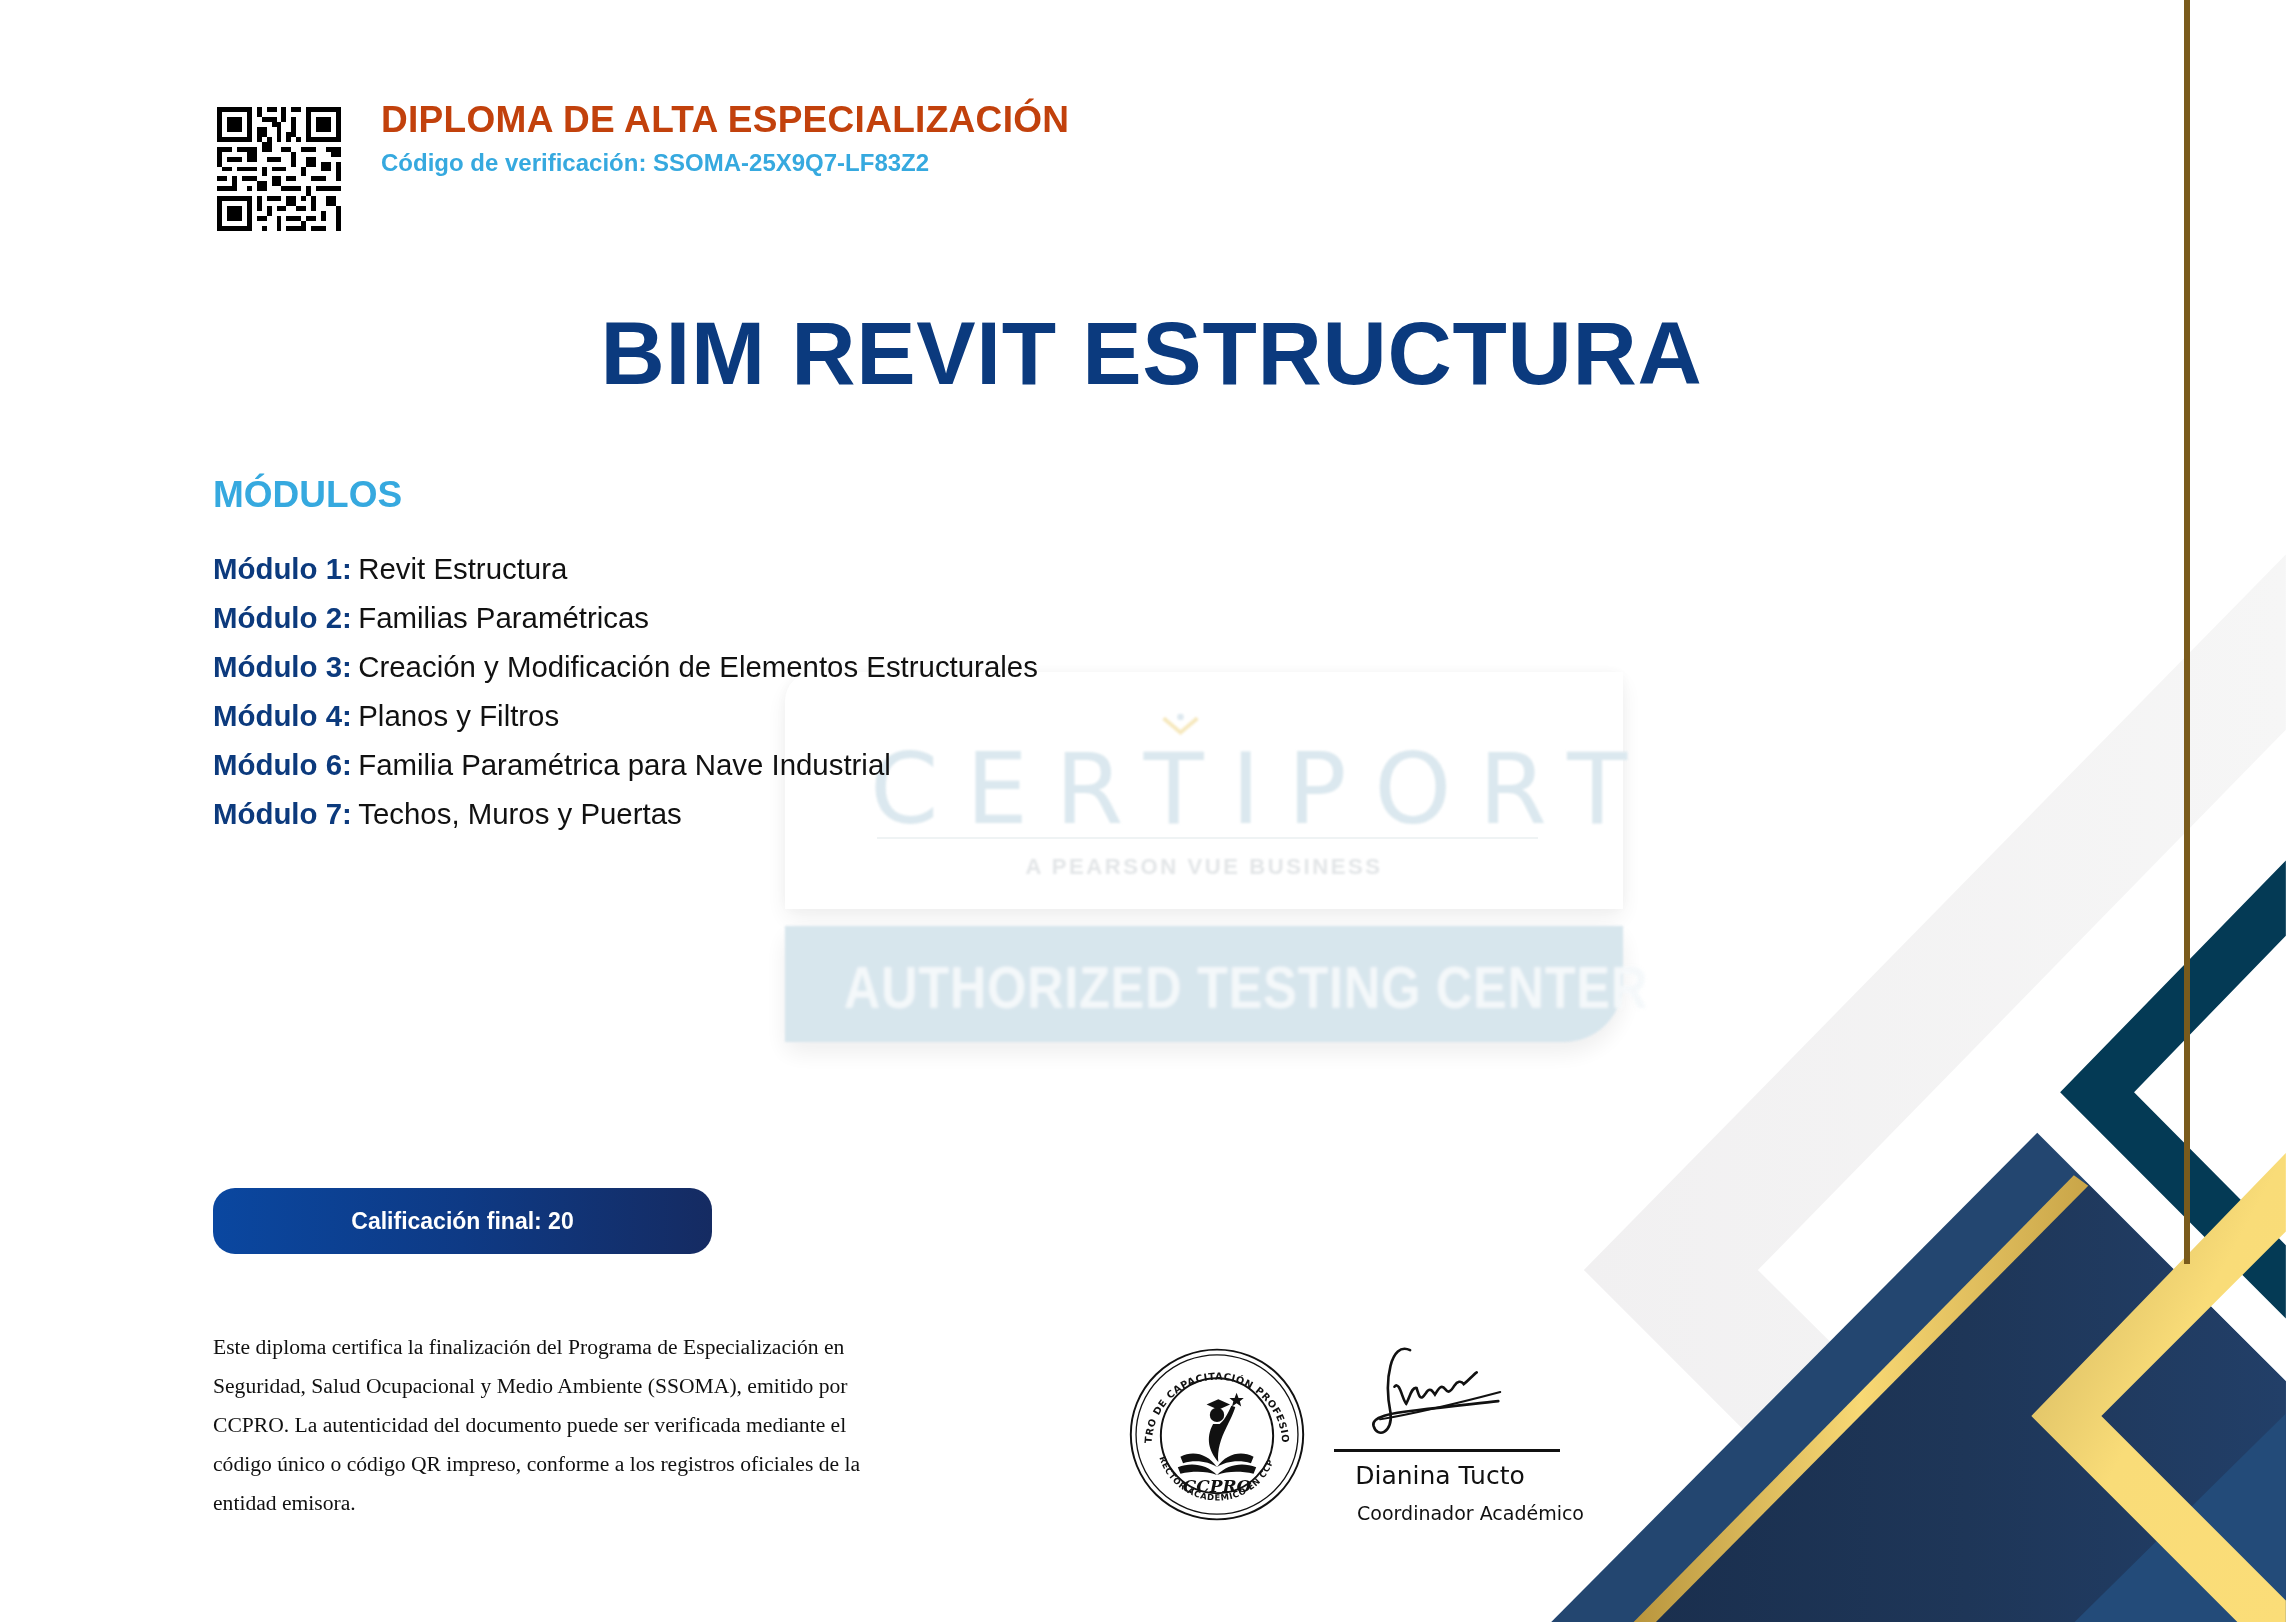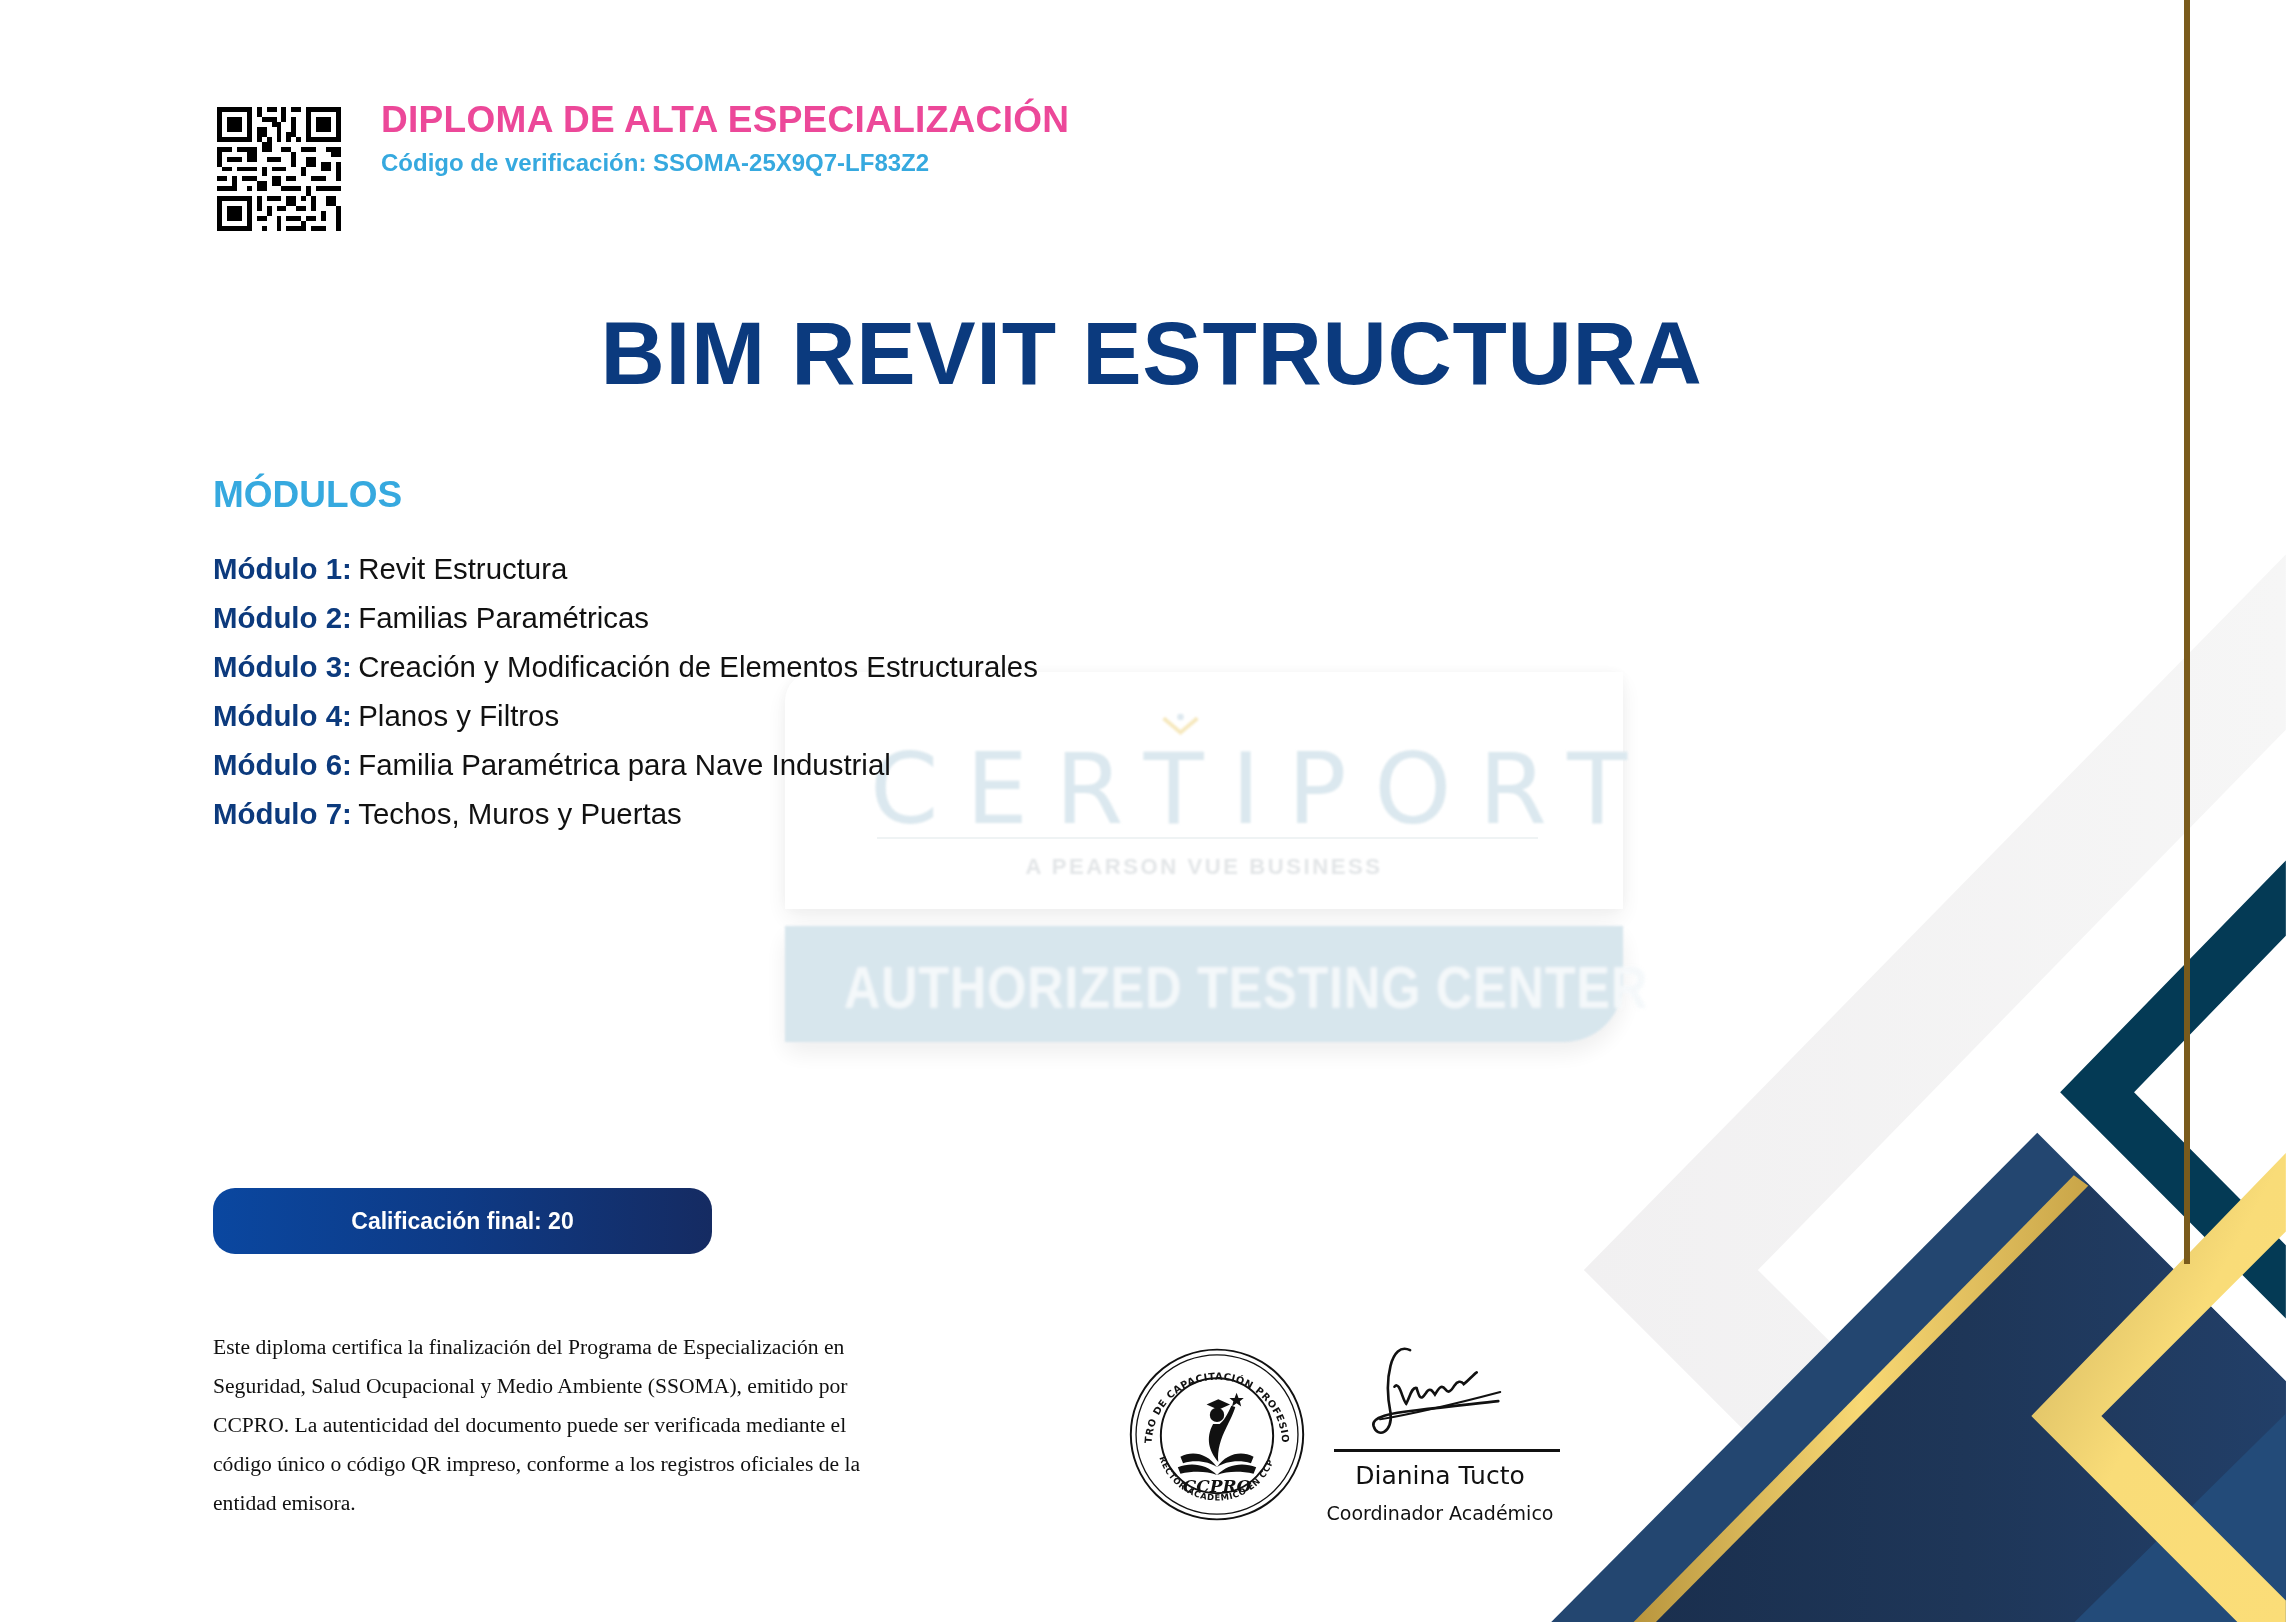--- a/index.html
+++ b/index.html
@@ -5,21 +5,21 @@
   html, body { margin: 0; padding: 0; background: #ffffff; }
   body { width: 2295px; height: 1623px; position: relative; overflow: hidden; font-family: "DejaVu Sans", "Liberation Sans", sans-serif; color: #111; }
   .abs { position: absolute; }
 
   
   #deco { position: absolute; left: 0; top: 0; width: 2295px; height: 1623px; z-index: 0; }
   .gold-vline { position: absolute; left: 2184px; top: 0; width: 5.9px; height: 1264px; background: #7a5b1c; z-index: 1; }
 
   
   .qr { left: 217px; top: 107px; width: 124px; height: 124px; z-index: 2; }
-  .hdr-title { left: 381px; top: 99px; font-size: 37px; font-weight: 700; color: #ec4899; letter-spacing: 0.3px; white-space: nowrap; z-index: 2; font-family: "Liberation Sans", sans-serif; }
+  .hdr-title { left: 381px; top: 99px; font-size: 37px; font-weight: 700; color: #c2410c; letter-spacing: 0.3px; white-space: nowrap; z-index: 2; font-family: "Liberation Sans", sans-serif; }
   .hdr-code { left: 381px; top: 149px; font-size: 24px; font-weight: 700; color: #36a9df; white-space: nowrap; z-index: 2; font-family: "Liberation Sans", sans-serif; }
 
   .main-title { left: 0; width: 2303px; top: 302px; text-align: center; font-size: 89px; font-weight: 900; color: #0b3a7e; letter-spacing: 0.7px; white-space: nowrap; z-index: 2; font-family: "Liberation Sans", sans-serif; }
 
   .modules-heading { left: 213px; top: 474px; font-size: 37px; font-weight: 700; color: #36a9df; z-index: 3; font-family: "Liberation Sans", sans-serif; }
   .module-list { left: 213px; top: 550px; margin: 0; padding: 0; list-style: none; z-index: 3; }
   .module-list li { height: 49px; line-height: 38px; font-size: 29.4px; white-space: nowrap; font-family: "Liberation Sans", sans-serif; }
   .module-label { font-weight: 700; color: #0c3a7d; margin-right: 6.5px; }
   .module-name { color: #111; }
 
@@ -37,21 +37,21 @@
   .grade-badge { left: 213px; top: 1188px; width: 499px; height: 66px; border-radius: 22px; background: linear-gradient(90deg, #0a47a0 0%, #0e3a85 50%, #152b62 100%); color: #fff; font-size: 23px; font-weight: 700; display: flex; align-items: center; justify-content: center; z-index: 3; font-family: "Liberation Sans", sans-serif; box-sizing: border-box; }
 
   
   .footer-text { left: 213px; top: 1328px; width: 903px; font-size: 21.6px; line-height: 39px; color: #111; z-index: 3; font-family: Liberation Serif, serif; }
   .footer-text span { display: block; white-space: nowrap; }
 
   .seal { left: 1128px; top: 1347px; width: 178px; height: 175px; z-index: 3; }
   .signature { left: 1364px; top: 1341px; width: 151px; height: 98px; z-index: 3; }
   .sig-line { left: 1334px; top: 1449px; width: 226px; height: 2.6px; background: #111; z-index: 3; }
   .signer-name { left: 1309px; width: 262px; top: 1461px; text-align: center; font-size: 25px; color: #111; z-index: 3; font-family: "DejaVu Sans", sans-serif; }
-  .signer-role { left: 1296px; width: 288px; top: 1502px; text-align: center; font-size: 19px; color: #111; z-index: 3; font-family: "DejaVu Sans", sans-serif; }
+  .signer-role { left: 1296px; width: 288px; top: 1502px; text-align: right; font-size: 19px; color: #111; z-index: 3; font-family: "DejaVu Sans", sans-serif; }
 </style>
 </head>
 <body>
 
 <svg id="deco" viewBox="0 0 3508 2480" xmlns="http://www.w3.org/2000/svg">
   <defs>
     <linearGradient id="grayBand" x1="0" y1="0" x2="1" y2="0">
       <stop offset="0" stop-color="#f1f0f1"></stop>
       <stop offset="1" stop-color="#f6f6f6"></stop>
     </linearGradient>

